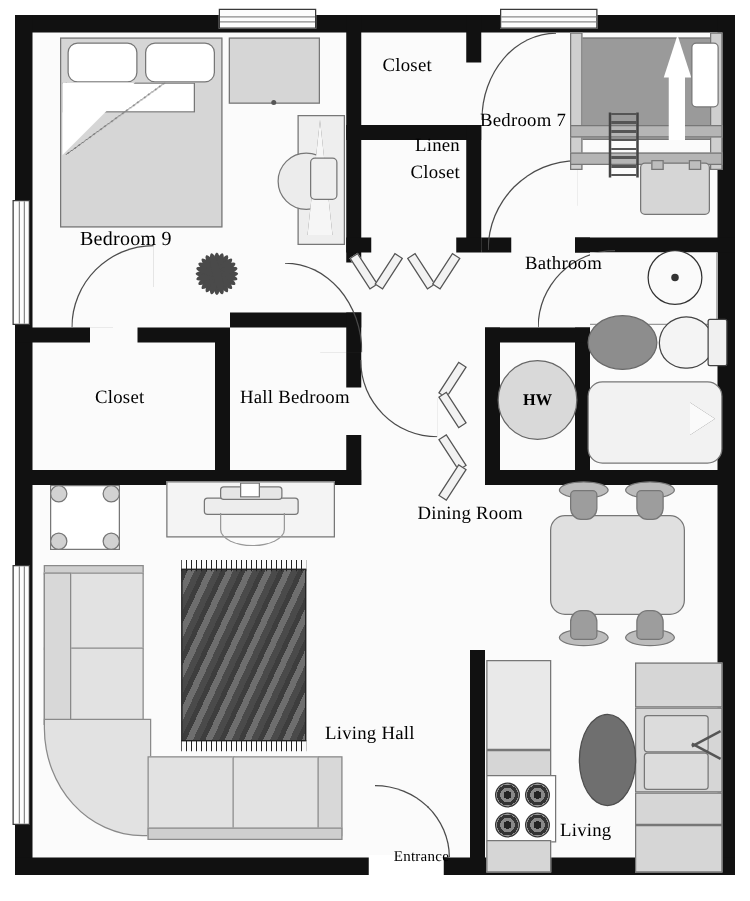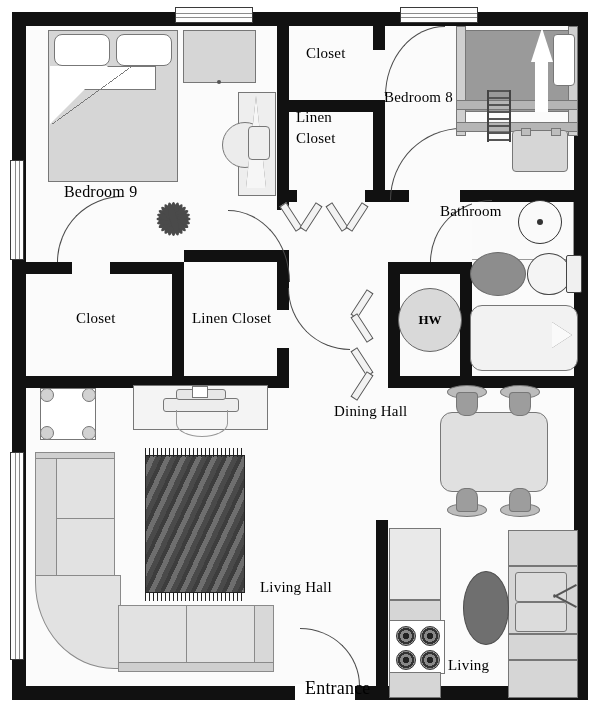--- a/index.html
+++ b/index.html
@@ -31,22 +31,22 @@
   .label {
     position: absolute;
     font-family: "Liberation Serif", "DejaVu Serif", serif;
     color: #000000;
     white-space: nowrap;
     line-height: 1.05;
     letter-spacing: 0.2px;
   }
   .label.sz16 { font-size: 16px; }
   .label.sz15 { font-size: 15px; }
-  .label.sz14 { font-size: 18px; }
-  .label.center { text-align: left; }
+  .label.sz14 { font-size: 12px; margin-left: 10px; }
+  .label.center { text-align: right; }
   
   .window {
     position: absolute;
     background: #fdfdfd;
     border: 1px solid #3a3a3a;
     box-sizing: border-box;
   }
   .window.h::after, .window.h::before {
     content: "";
     position: absolute;
@@ -436,25 +436,25 @@
   <div class="basin" style="left:515px; top:602px; width:50px; height:28px;"></div>
   <div style="position:absolute; left:552px; top:590px; width:26px; height:2px; background:#555; transform:rotate(-28deg);"></div>
   <div style="position:absolute; left:552px; top:600px; width:26px; height:2px; background:#555; transform:rotate(28deg);"></div>
   <div class="furn mid" style="left:508px; top:634px; width:70px; height:26px;"></div>
   <div class="furn mid" style="left:508px; top:660px; width:70px; height:38px;"></div>
 
   <div style="position:absolute; left:463px; top:571px; width:44px; height:72px;
               border-radius:50%; background:#6f6f6f; border:1px solid #4e4e4e;"></div>
 
   <div class="label sz16" style="left:64px; top:184px;">Bedroom 9</div>
-  <div class="label sz15" style="left:384px; top:90px;">Bedroom 8</div>
+  <div class="label sz15" style="left:384px; top:90px;">Bedroom 7</div>
   <div class="label sz15" style="left:306px; top:46px;">Closet</div>
   <div class="label sz15 center" style="left:296px; top:110px; width:72px;">Linen</div>
   <div class="label sz15 center" style="left:296px; top:131px; width:72px;">Closet</div>
-  <div class="label sz15" style="left:440px; top:204px;">Bathroom</div>
+  <div class="label sz15" style="left:420px; top:204px;">Bathroom</div>
   <div class="label sz15" style="left:76px; top:311px;">Closet</div>
-  <div class="label sz15" style="left:192px; top:311px;">Linen Closet</div>
-  <div class="label sz15" style="left:334px; top:404px;">Dining Hall</div>
+  <div class="label sz15" style="left:192px; top:311px;">Hall Bedroom</div>
+  <div class="label sz15" style="left:334px; top:404px;">Dining Room</div>
   <div class="label sz15" style="left:260px; top:580px;">Living Hall</div>
   <div class="label sz15" style="left:448px; top:658px;">Living</div>
   <div class="label sz14" style="left:305px; top:679px;">Entrance</div>
 
 </div>
 
 </body></html>

